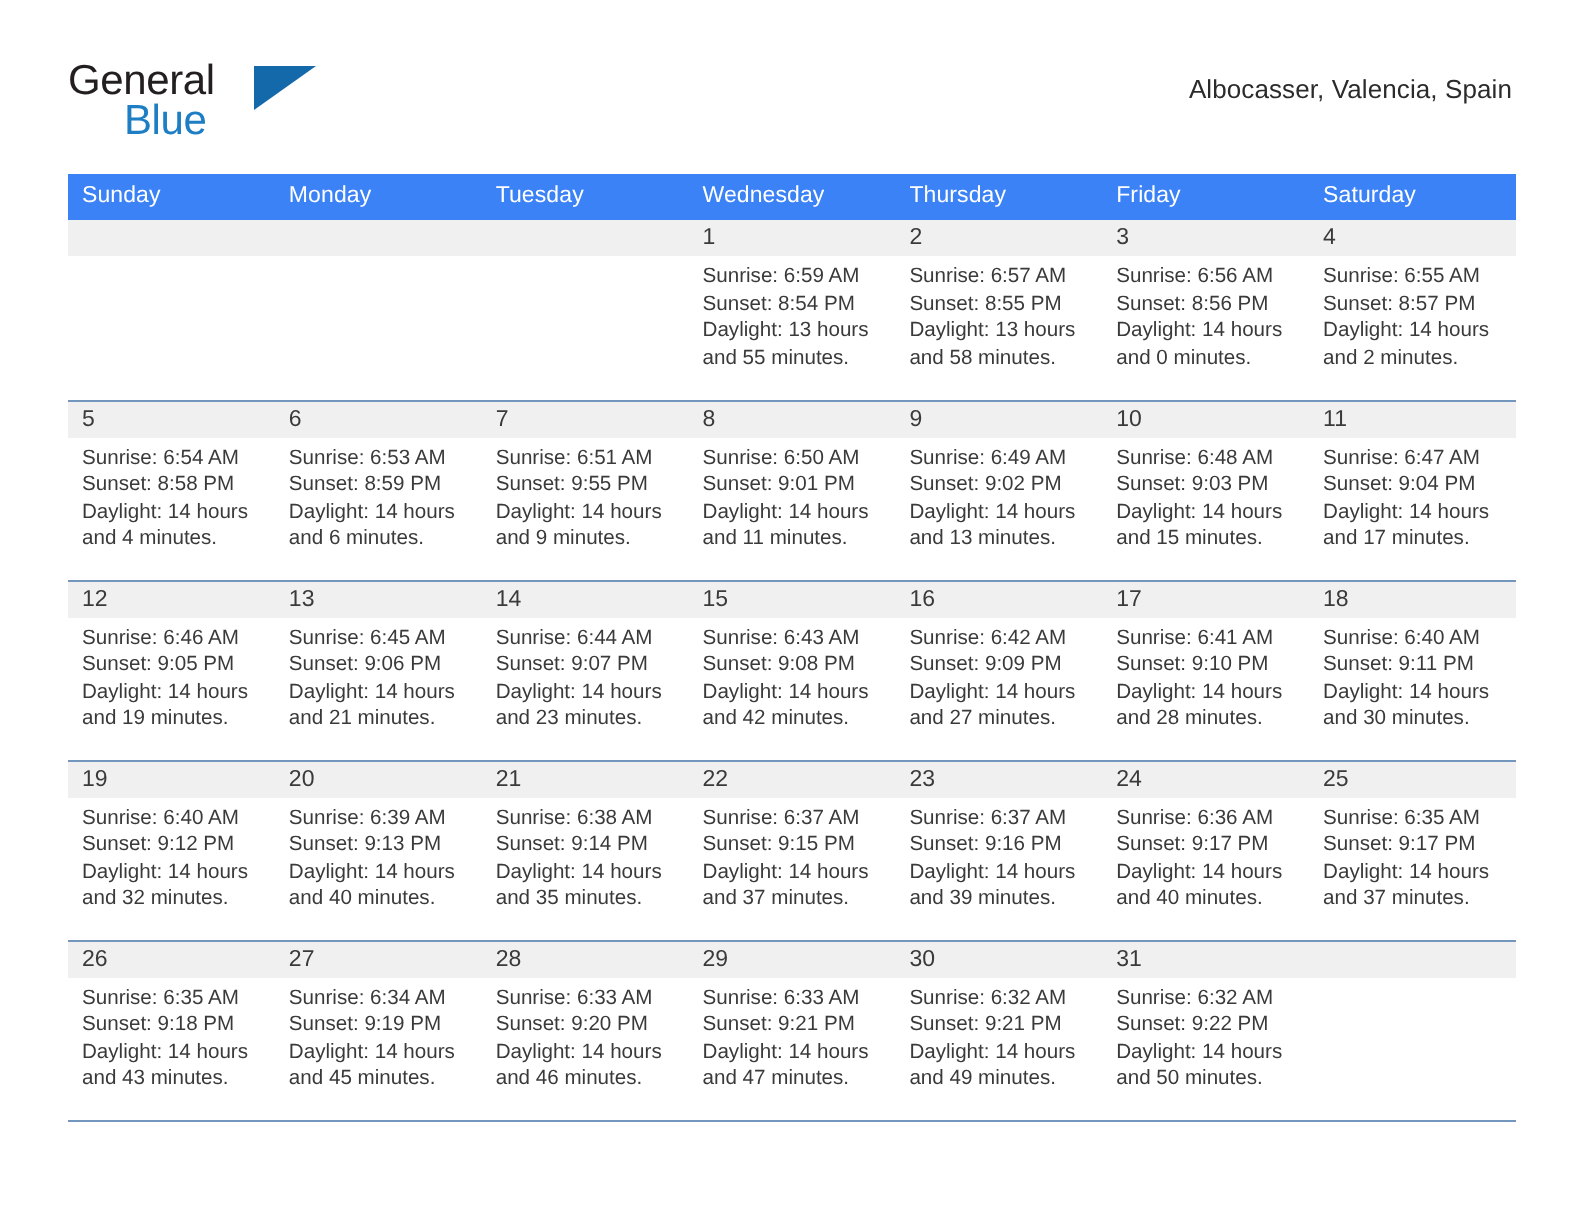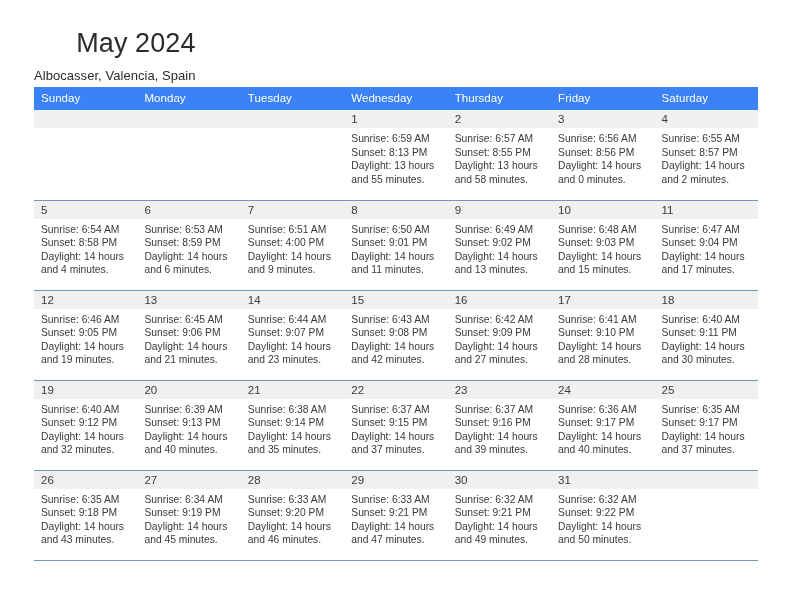--- a/index.html
+++ b/index.html
@@ -108,22 +108,26 @@
     color: #3a3a3a;
   }
   .detail div { white-space: nowrap; }
 </style>
 </head>
 <body>
 
 <div class="page">
 
   <div class="header">
+    <div class="logo">
+      <span class="logo-general">General</span>
+      <span class="logo-blue">Blue</span>
+      <span class="logo-tri"></span>
+    </div>
     <div class="title-wrap">
-      <div class="cal-title">May 2024</div>
       <div class="cal-subtitle">Albocasser, Valencia, Spain</div>
     </div>
   </div>
 
   <table class="calendar">
     <thead>
       <tr id="weekday-row">
           <th>Sunday</th>
           <th>Monday</th>
           <th>Tuesday</th>
@@ -141,21 +145,21 @@
           <td>
             <span class="daynum empty"></span>
           </td>
           <td>
             <span class="daynum empty"></span>
           </td>
           <td>
             <span class="daynum">1</span>
             <div class="detail">
               <div>Sunrise: 6:59 AM</div>
-              <div>Sunset: 8:13 PM</div>
+              <div>Sunset: 8:54 PM</div>
               <div>Daylight: 13 hours</div>
               <div>and 55 minutes.</div>
             </div>
           </td>
           <td>
             <span class="daynum">2</span>
             <div class="detail">
               <div>Sunrise: 6:57 AM</div>
               <div>Sunset: 8:55 PM</div>
               <div>Daylight: 13 hours</div>
@@ -197,21 +201,21 @@
               <div>Sunrise: 6:53 AM</div>
               <div>Sunset: 8:59 PM</div>
               <div>Daylight: 14 hours</div>
               <div>and 6 minutes.</div>
             </div>
           </td>
           <td>
             <span class="daynum">7</span>
             <div class="detail">
               <div>Sunrise: 6:51 AM</div>
-              <div>Sunset: 4:00 PM</div>
+              <div>Sunset: 9:55 PM</div>
               <div>Daylight: 14 hours</div>
               <div>and 9 minutes.</div>
             </div>
           </td>
           <td>
             <span class="daynum">8</span>
             <div class="detail">
               <div>Sunrise: 6:50 AM</div>
               <div>Sunset: 9:01 PM</div>
               <div>Daylight: 14 hours</div>

